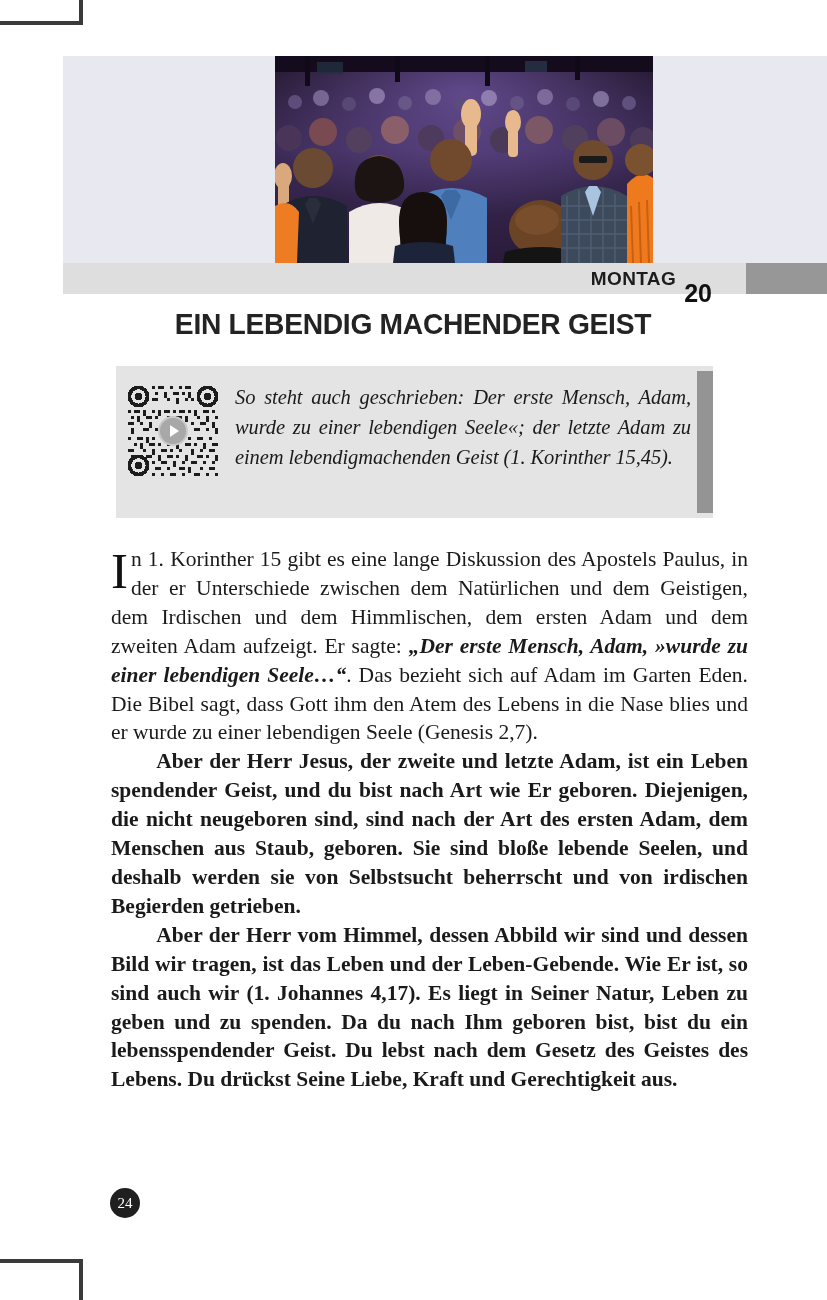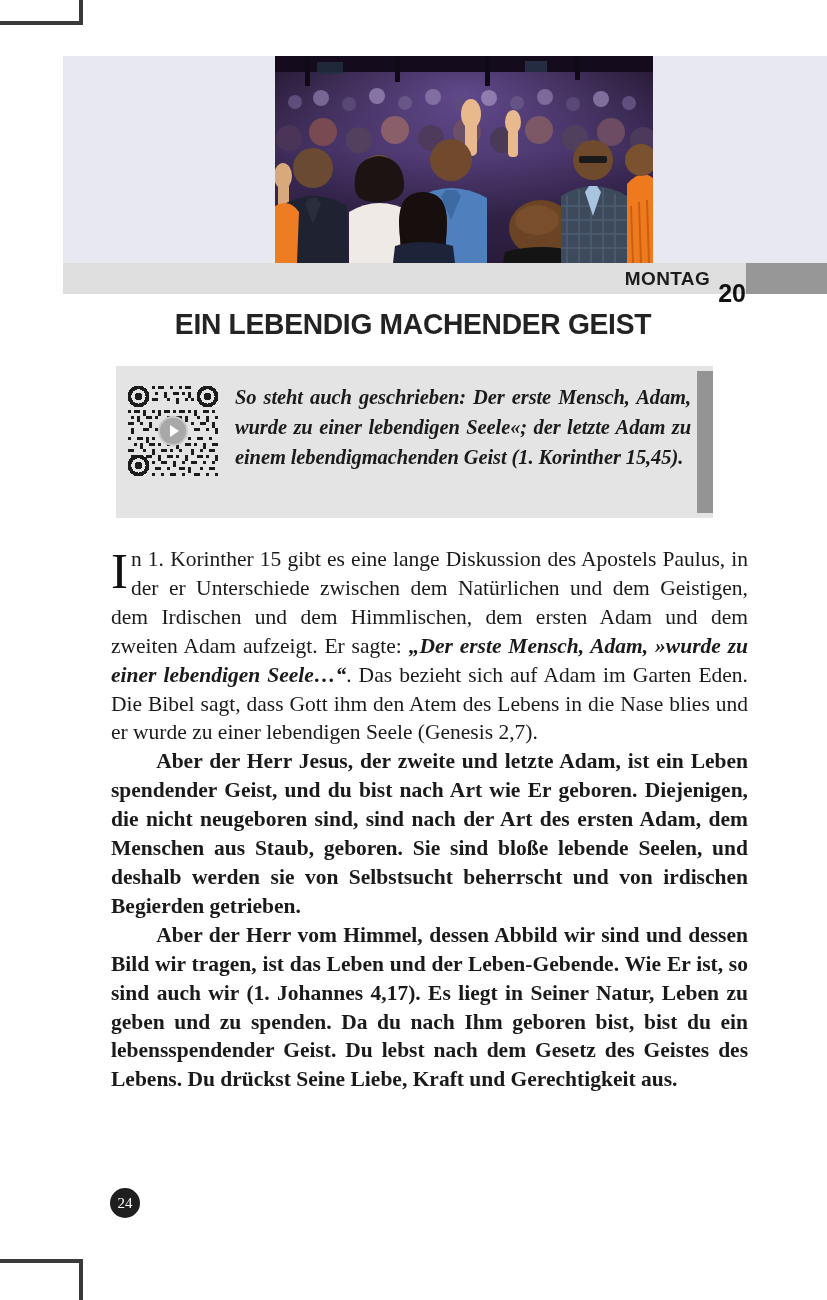--- a/index.html
+++ b/index.html
@@ -40,20 +40,21 @@
   }
   .hero-photo svg { display:block; width:100%; height:100%; }
 
   
   .date-bar {
     position:absolute;
     left:63px; top:263px;
     width:683px; height:31px;
     background:#dedede;
     display:flex; align-items:center; justify-content:flex-end;
+    padding-right:34px;
   }
   .date-bar-accent {
     position:absolute;
     left:746px; top:263px;
     width:81px; height:31px;
     background:#979797;
   }
   .weekday {
     font-family:"Liberation Sans", sans-serif;
     font-size:19px; font-weight:600;
@@ -119,21 +120,21 @@
     border-left:9px solid #ffffff;
     border-top:6px solid transparent;
     border-bottom:6px solid transparent;
     margin-left:3px;
   }
   .scripture-text {
     flex:1;
     padding:16px 22px 0 14px;
     font-family:"Liberation Serif", serif;
     font-style:italic;
-    font-weight:bold;
+    font-weight:normal;
     font-size:20.5px;
     line-height:1.47;
     color:#1a1a1a;
     text-align:justify;
     text-justify:inter-word;
     letter-spacing:-0.1px;
   }
 
   
   .body-col {

